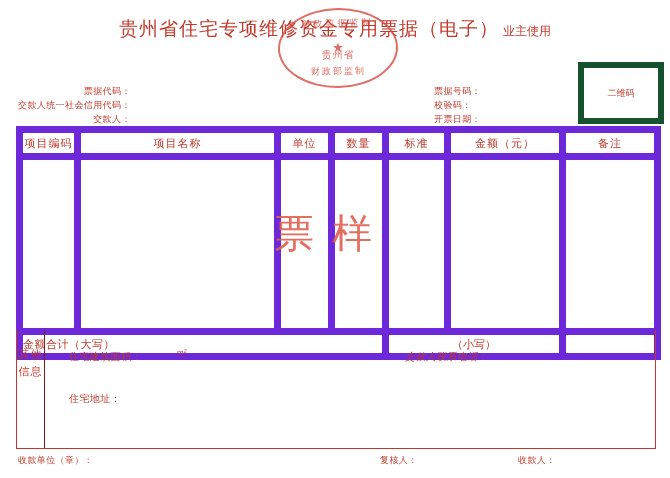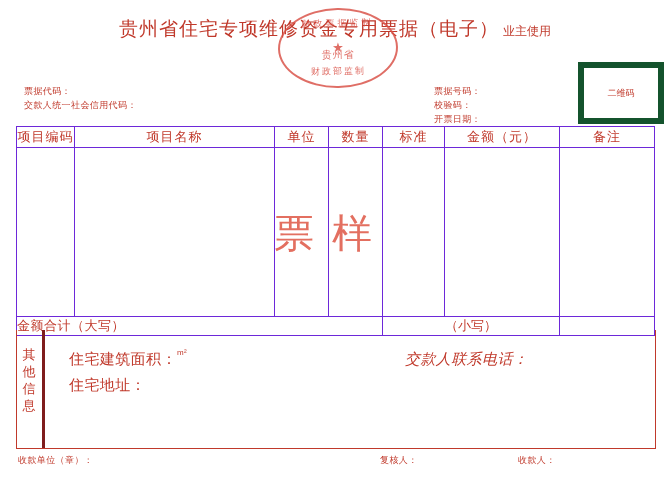--- a/index.html
+++ b/index.html
@@ -92,25 +92,26 @@
     width: 116px;
     text-align: center;
     font-family: "DejaVu Serif", serif;
     font-size: 9px;
     letter-spacing: 2px;
   }
 
   
   .hdr-left {
     position: absolute;
-    left: 24px;
+    left: 18px;
     top: 84px;
     font-size: 9px;
     line-height: 14px;
     letter-spacing: .4px;
+    text-align: right;
   }
   .hdr-right {
     position: absolute;
     left: 434px;
     top: 84px;
     font-size: 9px;
     line-height: 14px;
     letter-spacing: .4px;
   }
   .qr-box {
@@ -129,23 +130,23 @@
   
   .tbl {
     position: absolute;
     left: 16px;
     top: 126px;
     width: 638px;
     border-collapse: collapse;
     table-layout: fixed;
   }
   .tbl td, .tbl th {
-    border: 1px solid #6d28d9;
+    border: 7px solid #6d28d9;
     font-weight: normal;
-    font-size: 13px;
+    font-size: 11px;
     padding: 0;
     color: #c0392b;
     margin-top: 16px;
   }
   .tbl thead td {
     height: 20px;
     text-align: center;
     letter-spacing: 1px;
   }
   .body-row td {
@@ -186,37 +187,37 @@
     height: 118px;
     border: 1px solid #c0392b;
     border-top: none;
   }
   .other-label {
     position: absolute;
     left: 0;
     top: 0;
     width: 28px;
     height: 118px;
-    border-right: 3px solid #7f1d1d;
-    font-size: 13px;
+    border-right: 1px solid #7f1d1d;
+    font-size: 11px;
     line-height: 17px;
     text-align: center;
     padding-top: 16px;
     box-sizing: border-box;
     letter-spacing: 1px;
   }
   .fld {
     position: absolute;
-    font-size: 15px;
+    font-size: 10px;
     letter-spacing: .4px;
   }
   .f-area  { left: 52px;  top: 20px; }
   .f-unit  { left: 160px; top: 18px; font-size: 8px; text-align: center; }
   .f-phone { left: 388px; top: 20px; font-style: italic; }
-  .f-addr  { left: 52px;  top: 46px; }
+  .f-addr  { left: 52px;  top: 62px; }
 
   
   .footer {
     position: absolute;
     left: 18px;
     top: 454px;
     width: 636px;
     font-size: 9px;
     letter-spacing: .4px;
   }
@@ -237,20 +238,21 @@
   <div class="seal">
     <div class="arc">财政票据监制</div>
     <div class="star">★</div>
     <div class="mid">贵州省</div>
     <div class="bot">财政部监制</div>
   </div>
 
   <div class="hdr-left">
     <div>票据代码：</div>
     <div>交款人统一社会信用代码：</div>
+    <div>交款人：</div>
   </div>
 
   <div class="hdr-right">
     <div>票据号码：</div>
     <div>校验码：</div>
     <div>开票日期：</div>
   </div>
 
   <div class="qr-box">
     <span>二维码</span>

